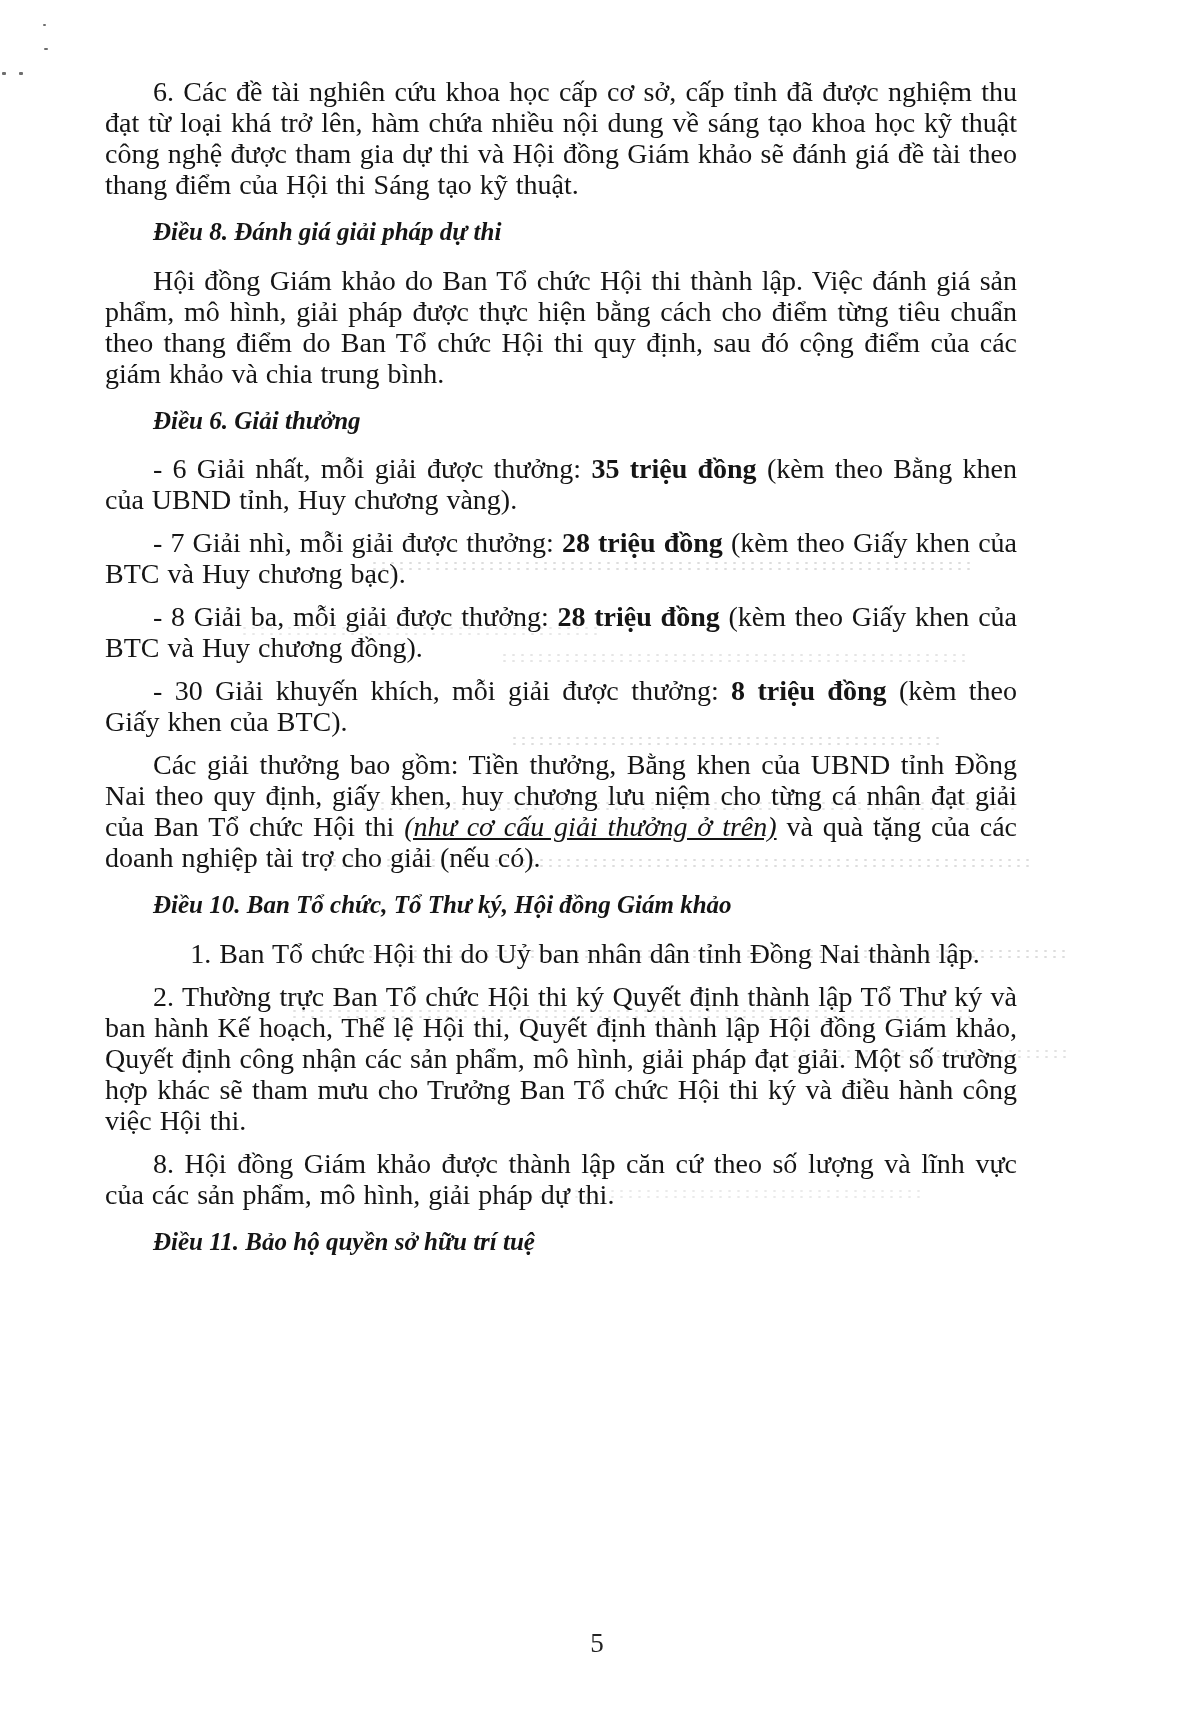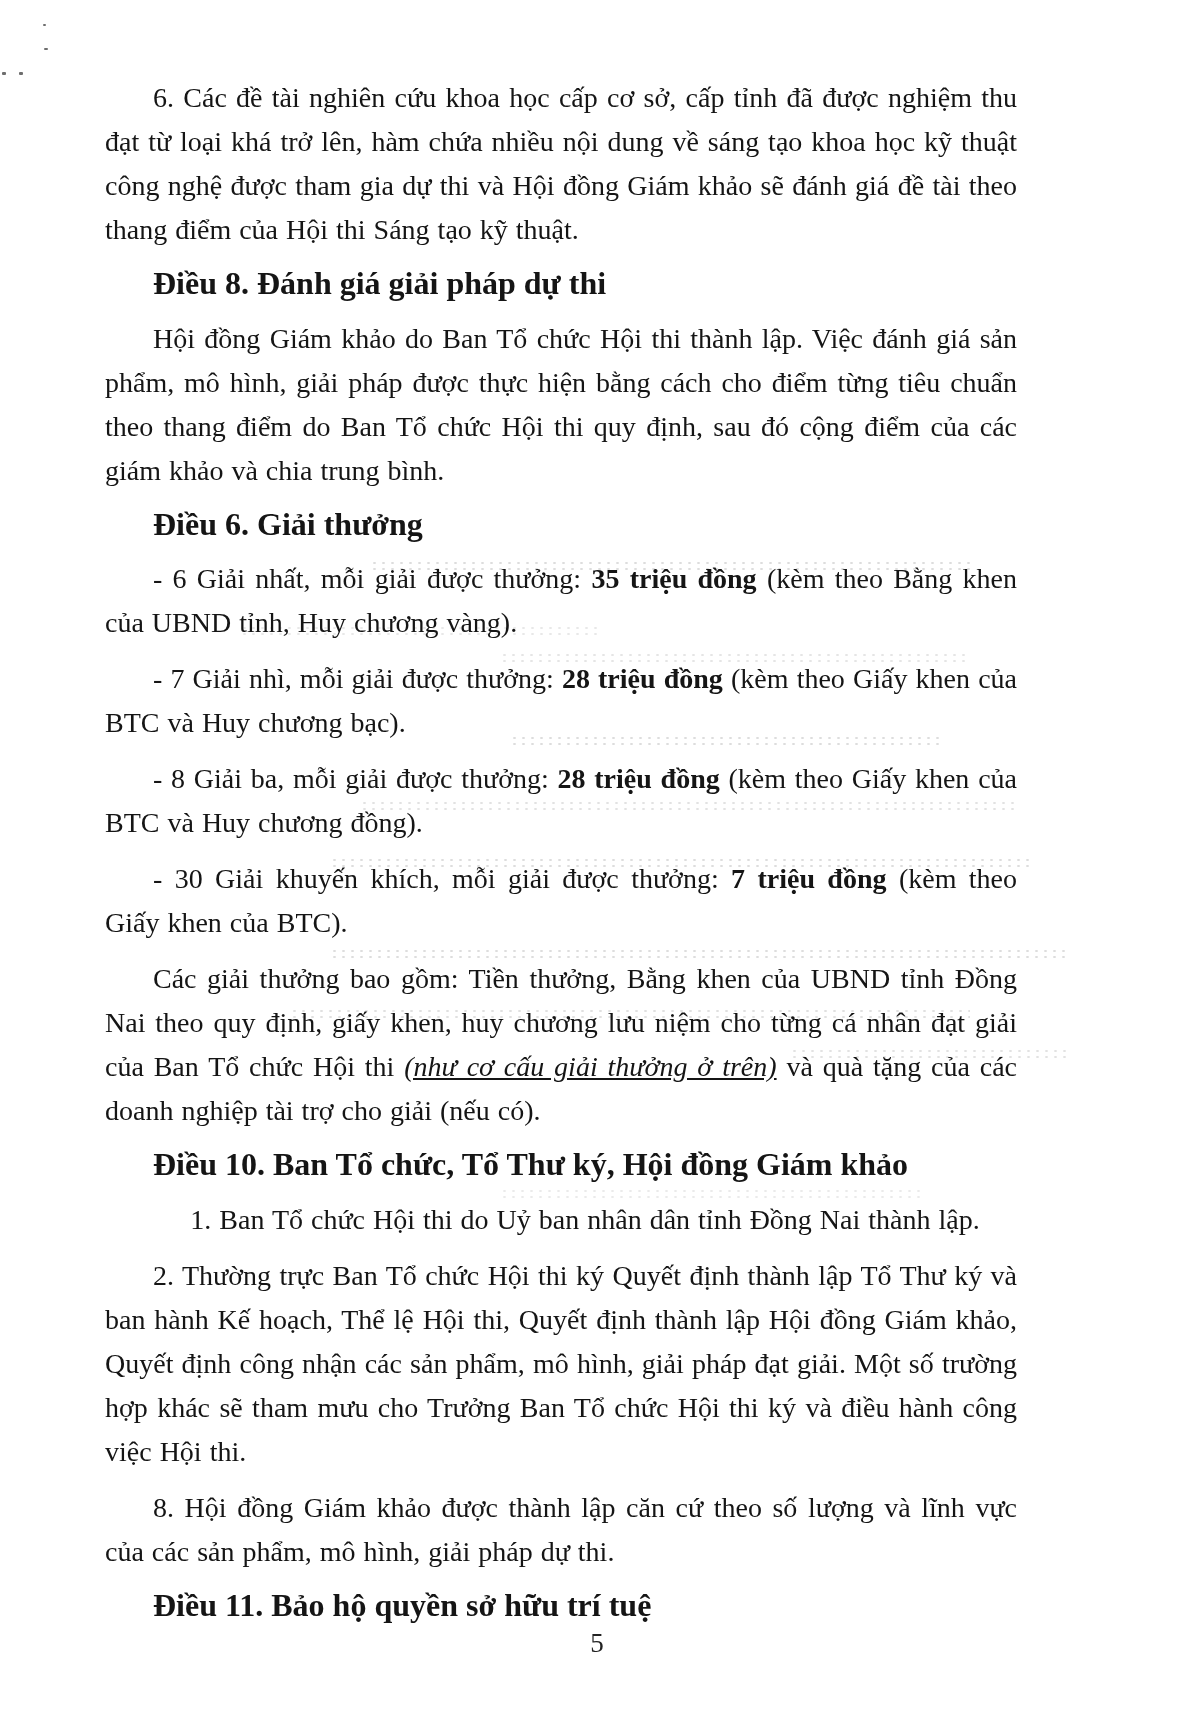--- a/index.html
+++ b/index.html
@@ -11,33 +11,34 @@
     font-family:"Liberation Serif","DejaVu Serif",serif;
     color:#151515;
   }
   .content{
     position:absolute;
     left:105px;top:76px;
     width:915px;
   }
   p.body{
     font-size:28px;
-    line-height:44px;
+    line-height:31px;
     text-align:justify;
     margin:0 3px 12px 0;
     text-indent:48px;
     word-spacing:1px;
   }
   p.no-just{text-align:center;}
   h3.art{
-    font-size:32px;
+    font-size:25px;
     line-height:39.5px;
     font-weight:bold;
     margin:5px 0 13px 0;
     text-indent:48px;
+    font-style:italic;
   }
   .summary{text-indent:86px;}
   .amount{font-weight:bold;}
   .it{font-style:italic;text-decoration:underline;}
   .pagenum{
     position:absolute;
     top:1628px;left:0;width:100%;
     text-align:center;
     font-size:27px;
     color:#222;
@@ -87,21 +88,21 @@
     <p class="body">Hội đồng Giám khảo do Ban Tổ chức Hội thi thành lập. Việc đánh giá sản phẩm, mô hình, giải pháp được thực hiện bằng cách cho điểm từng tiêu chuẩn theo thang điểm do Ban Tổ chức Hội thi quy định, sau đó cộng điểm của các giám khảo và chia trung bình.</p>
 
     <h3 class="art">Điều 6. Giải thưởng</h3>
 
     <p class="body"><span>- 6 Giải nhất, mỗi giải được thưởng: </span><span class="amount">35 triệu đồng</span><span> (kèm theo Bằng khen của UBND tỉnh, Huy chương vàng).</span></p>
 
     <p class="body"><span>- 7 Giải nhì, mỗi giải được thưởng: </span><span class="amount">28 triệu đồng</span><span> (kèm theo Giấy khen của BTC và Huy chương bạc).</span></p>
 
     <p class="body"><span>- 8 Giải ba, mỗi giải được thưởng: </span><span class="amount">28 triệu đồng</span><span> (kèm theo Giấy khen của BTC và Huy chương đồng).</span></p>
 
-    <p class="body"><span>- 30 Giải khuyến khích, mỗi giải được thưởng: </span><span class="amount">7 triệu đồng</span><span> (kèm theo Giấy khen của BTC).</span></p>
+    <p class="body"><span>- 30 Giải khuyến khích, mỗi giải được thưởng: </span><span class="amount">8 triệu đồng</span><span> (kèm theo Giấy khen của BTC).</span></p>
 
 
     <p class="body summary"><span>Các giải thưởng bao gồm: Tiền thưởng, Bằng khen của UBND tỉnh Đồng Nai theo quy định, giấy khen, huy chương lưu niệm cho từng cá nhân đạt giải của Ban Tổ chức Hội thi </span><span class="it">(như cơ cấu giải thưởng ở trên)</span><span> và quà tặng của các doanh nghiệp tài trợ cho giải (nếu có).</span></p>
 
     <h3 class="art">Điều 10. Ban Tổ chức, Tổ Thư ký, Hội đồng Giám khảo</h3>
 
     <p class="body no-just">1. Ban Tổ chức Hội thi do Uỷ ban nhân dân tỉnh Đồng Nai thành lập.</p>
 
     <p class="body">2. Thường trực Ban Tổ chức Hội thi ký Quyết định thành lập Tổ Thư ký và ban hành Kế hoạch, Thể lệ Hội thi, Quyết định thành lập Hội đồng Giám khảo, Quyết định công nhận các sản phẩm, mô hình, giải pháp đạt giải. Một số trường hợp khác sẽ tham mưu cho Trưởng Ban Tổ chức Hội thi ký và điều hành công việc Hội thi.</p>
 

